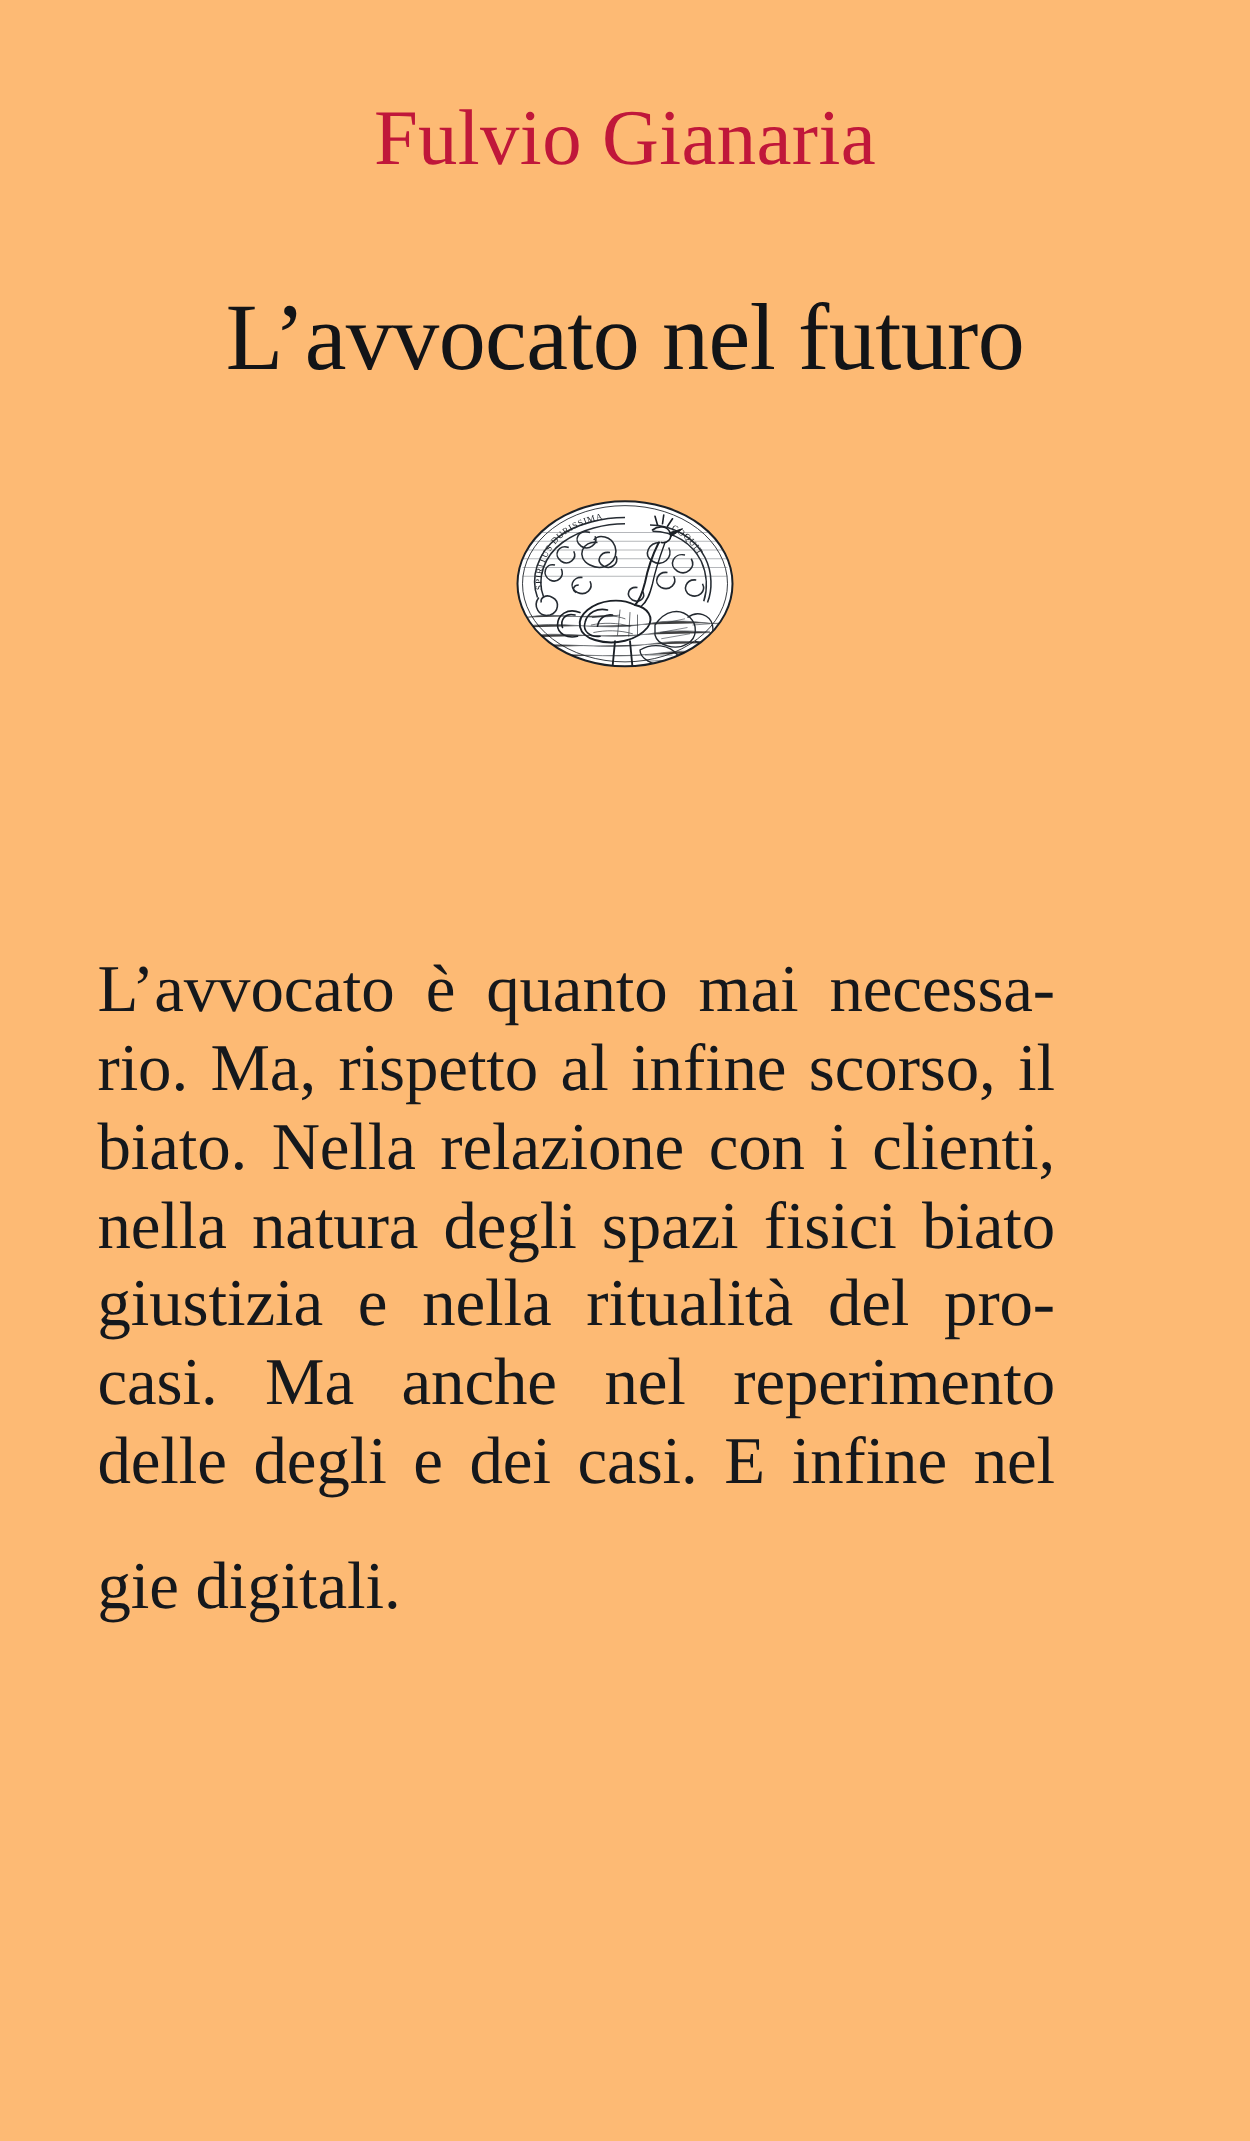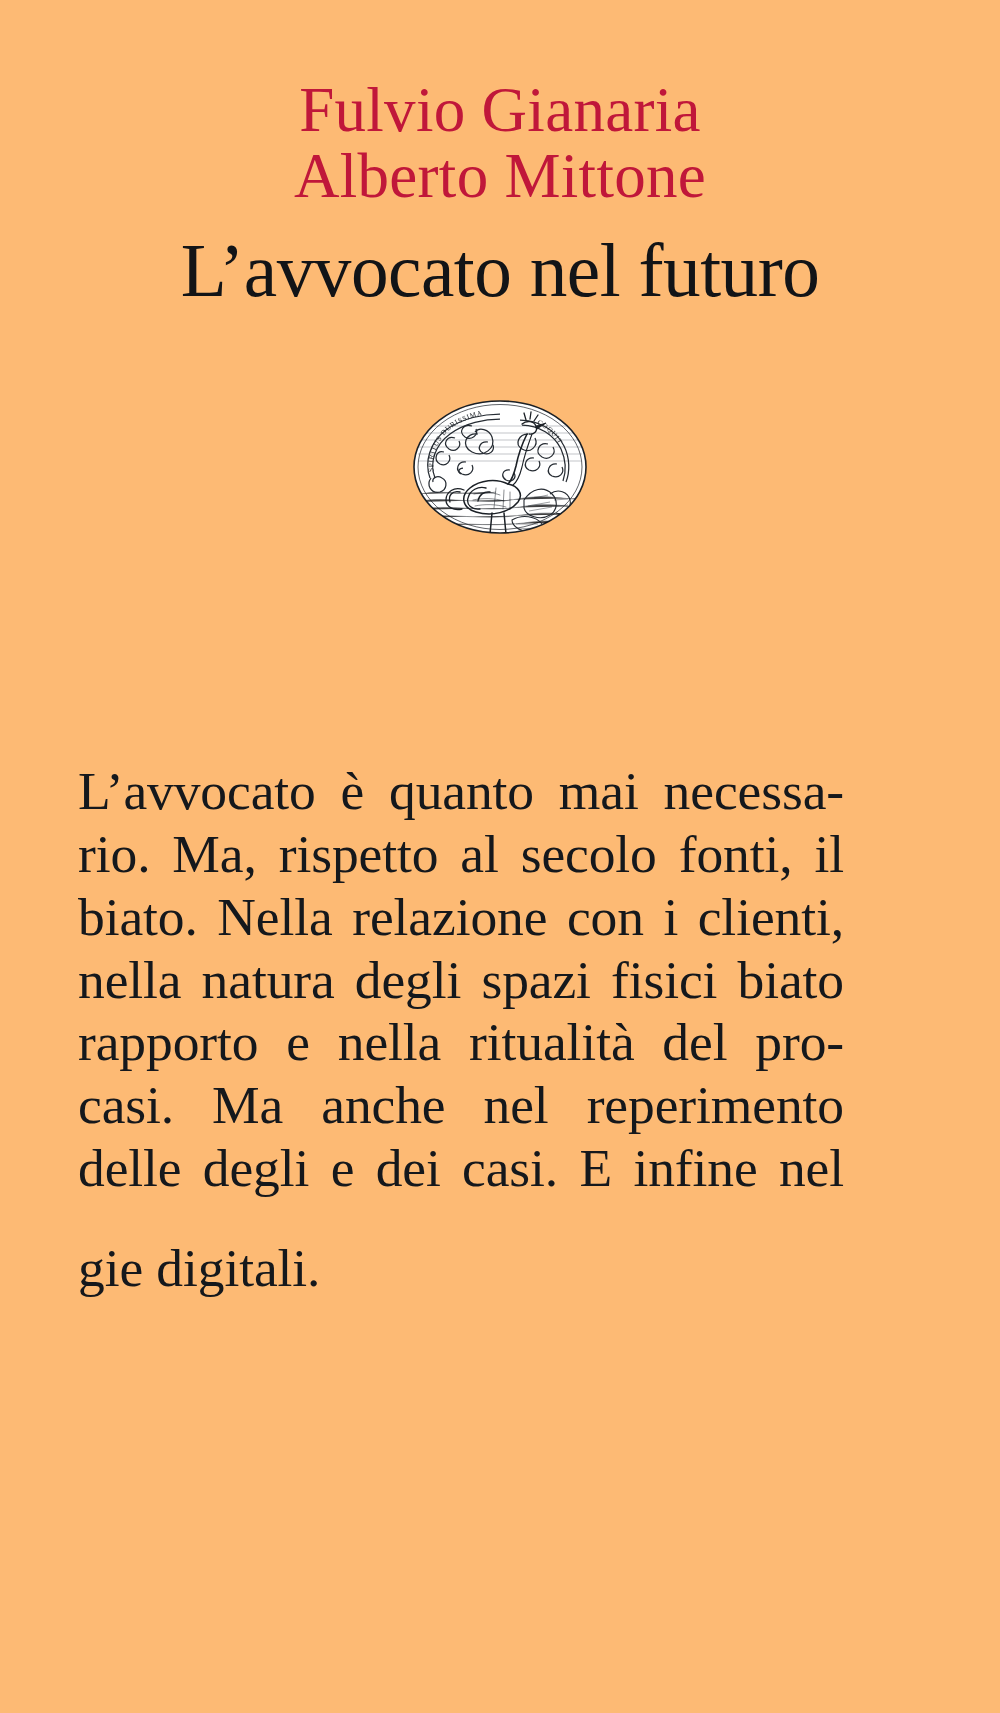--- a/index.html
+++ b/index.html
@@ -91,21 +91,20 @@
     margin-top: 37px;
   }
 </style>
 </head>
 <body>
 
 <div class="cover">
 
   <div class="authors">
     <span class="author-line">Fulvio Gianaria</span>
-    <span class="author-line">Alberto Mittone</span>
   </div>
 
   <div class="title">L’avvocato nel futuro</div>
 
   <div class="logo-wrap">
     <svg class="logo-svg" width="200" height="160" viewBox="0 0 200 160">
       <defs>
         <clipPath id="ovalclip">
           <ellipse cx="100" cy="85" rx="86" ry="66"></ellipse>
         </clipPath>
@@ -224,22 +223,22 @@
             <path d="M116 142 L 138 142"></path>
               <path d="M118 147 L 137 146"></path>
           </g>
         </g>
       </g>
     </svg>
   </div>
 
   <div class="blurb">
     <span class="ln">L’avvocato è quanto mai necessa-</span>
-    <span class="ln">rio. Ma, rispetto al secolo fonti, il</span>
+    <span class="ln">rio. Ma, rispetto al infine scorso, il</span>
     <span class="ln">biato. Nella relazione con i clienti,</span>
     <span class="ln">nella natura degli spazi fisici biato</span>
-    <span class="ln">rapporto e nella ritualità del pro-</span>
+    <span class="ln">giustizia e nella ritualità del pro-</span>
     <span class="ln">casi. Ma anche nel reperimento</span>
     <span class="ln">delle degli e dei casi. E infine nel</span>
     <span class="ln last">gie digitali.</span>
   </div>
 
 </div>
 
 </body></html>

